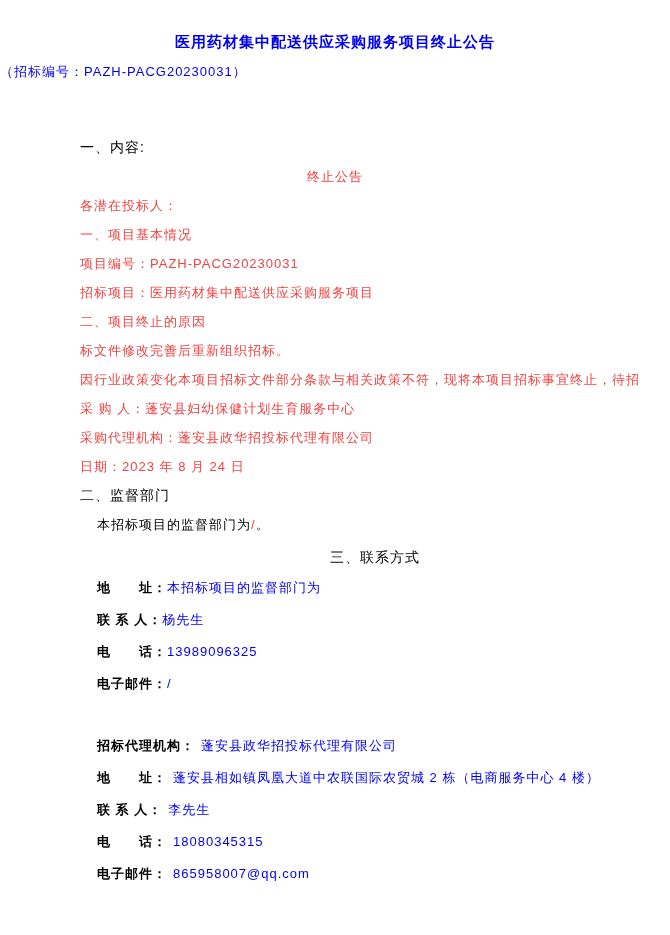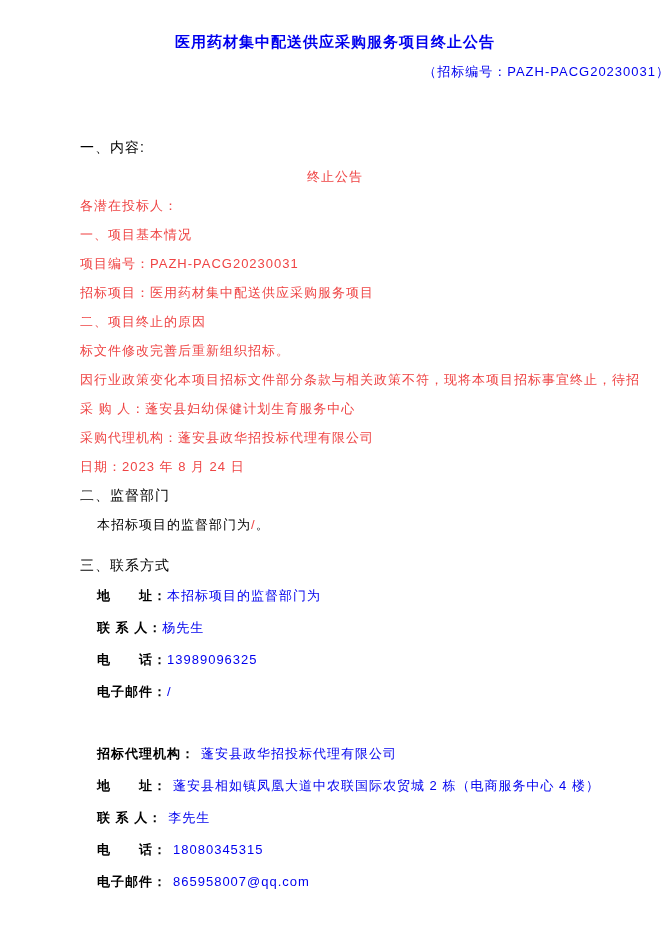--- a/index.html
+++ b/index.html
@@ -15,21 +15,21 @@
   .title {
     margin-top:32px;
     text-align:center;
     font-size:15px; font-weight:bold;
     color:#0000ee;
     letter-spacing:1px;
     line-height:20px;
   }
   .subtitle {
     margin-top:11px;
-    text-align:right;
+    text-align:left;
     font-size:13px;
     color:#0000ee;
     letter-spacing:1px;
     line-height:18px;
   }
 
   .h-black {
     font-size:14px; font-weight:normal; color:#000000;
     letter-spacing:1px;
     line-height:29px;
@@ -53,21 +53,21 @@
     font-size:13px;
     line-height:32px;
     margin:0 0 0 97px;
     letter-spacing:1px;
     white-space:nowrap;
   }
   .crow .lbl { color:#000000; font-weight:bold; }
   .crow .val { color:#0000ee; }
   .agency-block { margin-top:30px; }
   .agency-block .val { margin-left:6px; }
-  .h-gap { margin-top:12px; }
+  .h-gap { margin-top:4px;text-align:center; }
 </style>
 </head>
 <body>
 
 <div class="page">
 
   <div class="title">医用药材集中配送供应采购服务项目终止公告</div>
   <div class="subtitle">（招标编号：PAZH-PACG20230031）</div>
 
   <div class="h-black h-first">一、内容:</div>

